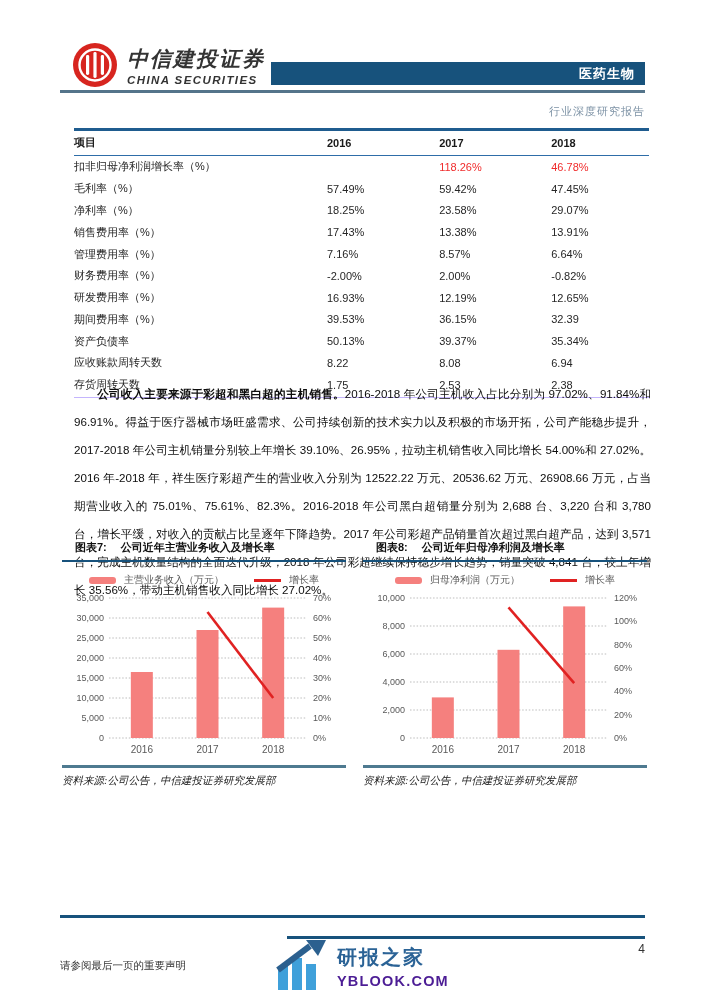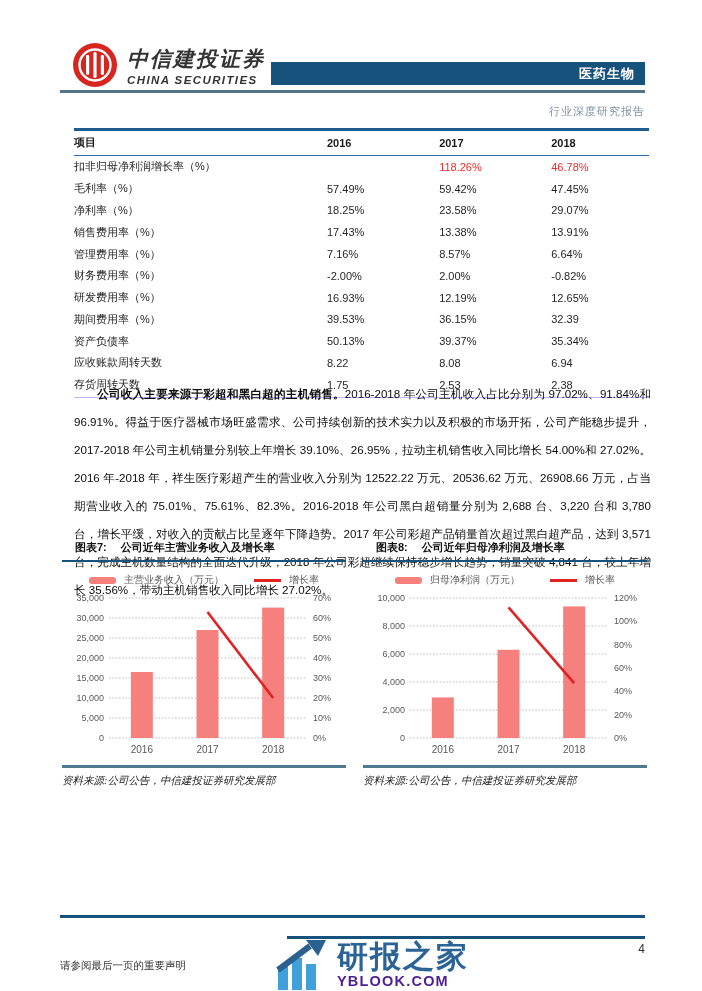--- a/index.html
+++ b/index.html
@@ -49,21 +49,21 @@
   .chart-source { margin-top:6px; font-size:10.5px; font-style:italic; color:#222;
                   font-family:"Liberation Serif", serif; }
 
   
   .footer-rule-1 { position:absolute; left:60px; top:915px; width:585px; height:2.5px; background:#17527C; }
   .disclaimer { position:absolute; left:60px; top:922px; font-size:10.5px; color:#333;margin-top:37px; }
   .footer-rule-2 { position:absolute; left:287px; top:936px; width:358px; height:2.5px; background:#17527C; }
   .page-num { position:absolute; top:942px; right:57px; font-size:12px; color:#333; }
 
   .watermark { position:absolute; left:276px; top:940px; display:flex; align-items:center; gap:9px; }
-  .wm-text .wm-cn { font-size:31px; font-weight:bold; color:#2B6396; letter-spacing:2px; line-height:32px; }
+  .wm-text .wm-cn { font-size:20px; font-weight:bold; color:#2B6396; letter-spacing:2px; line-height:32px; }
   .wm-text .wm-en { font-size:14.5px; font-weight:bold; color:#4c1d95; letter-spacing:1.2px; margin-top:0; }
 </style>
 </head>
 <body>
 
 <div class="page">
 
   <div class="brand">
     <svg width="46" height="46" viewBox="0 0 46 46">
       <circle cx="23" cy="23" r="22" fill="#D7251F"></circle>

